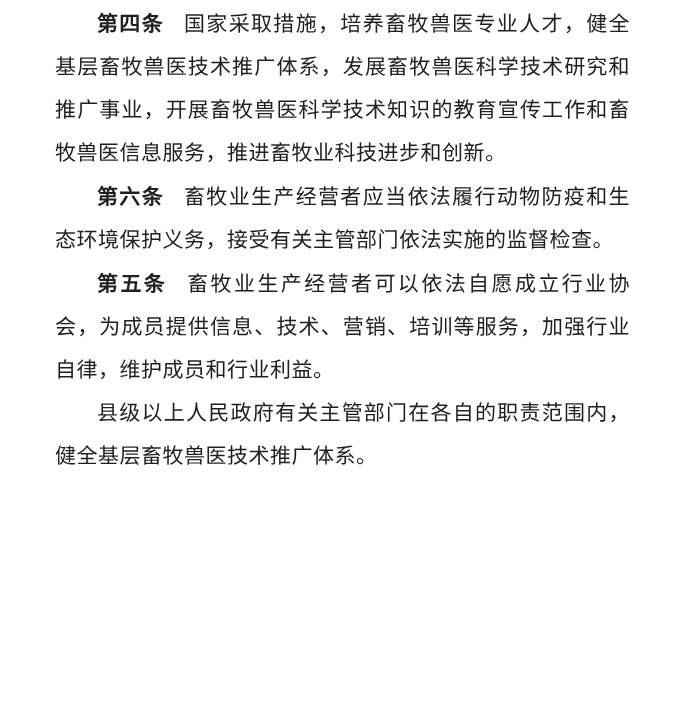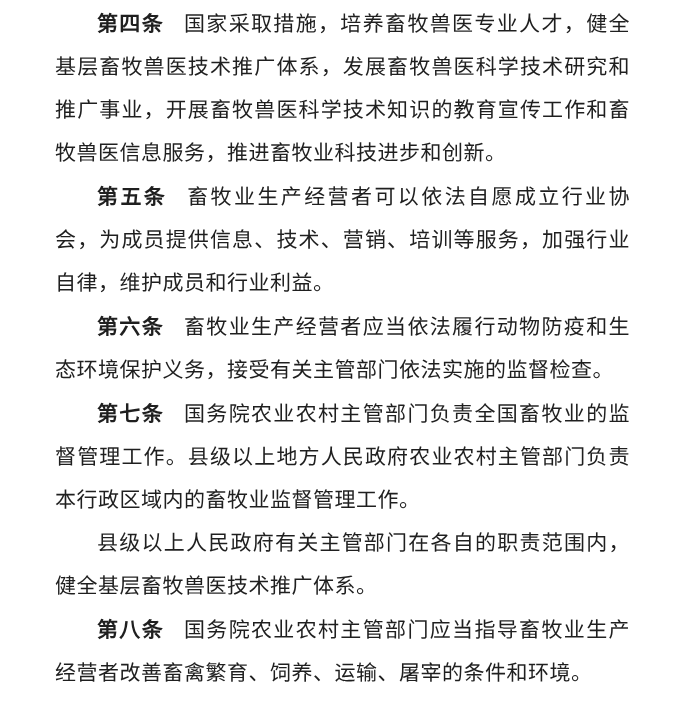--- a/index.html
+++ b/index.html
@@ -39,23 +39,21 @@
     display: none;
   }
 </style>
 </head>
 <body>
 
 <div class="page">
 
   <p class="para"><b class="art-num">第四条</b><span>国家采取措施，培养畜牧兽医专业人才，健全基层畜牧兽医技术推广体系，发展畜牧兽医科学技术研究和推广事业，开展畜牧兽医科学技术知识的教育宣传工作和畜牧兽医信息服务，推进畜牧业科技进步和创新。</span></p>
 
+  <p class="para"><b class="art-num">第六条</b><span>畜牧业生产经营者应当依法履行动物防疫和生态环境保护义务，接受有关主管部门依法实施的监督检查。</span></p>
+
   <p class="para"><b class="art-num">第五条</b><span>畜牧业生产经营者可以依法自愿成立行业协会，为成员提供信息、技术、营销、培训等服务，加强行业自律，维护成员和行业利益。</span></p>
 
-  <p class="para"><b class="art-num">第六条</b><span>畜牧业生产经营者应当依法履行动物防疫和生态环境保护义务，接受有关主管部门依法实施的监督检查。</span></p>
-
-  <p class="para"><b class="art-num">第七条</b><span>国务院农业农村主管部门负责全国畜牧业的监督管理工作。县级以上地方人民政府农业农村主管部门负责本行政区域内的畜牧业监督管理工作。</span></p>
 
   <p class="para"><span>县级以上人民政府有关主管部门在各自的职责范围内，健全基层畜牧兽医技术推广体系。</span></p>
 
-  <p class="para"><b class="art-num">第八条</b><span>国务院农业农村主管部门应当指导畜牧业生产经营者改善畜禽繁育、饲养、运输、屠宰的条件和环境。</span></p>
 
 </div>
 
 </body></html>

